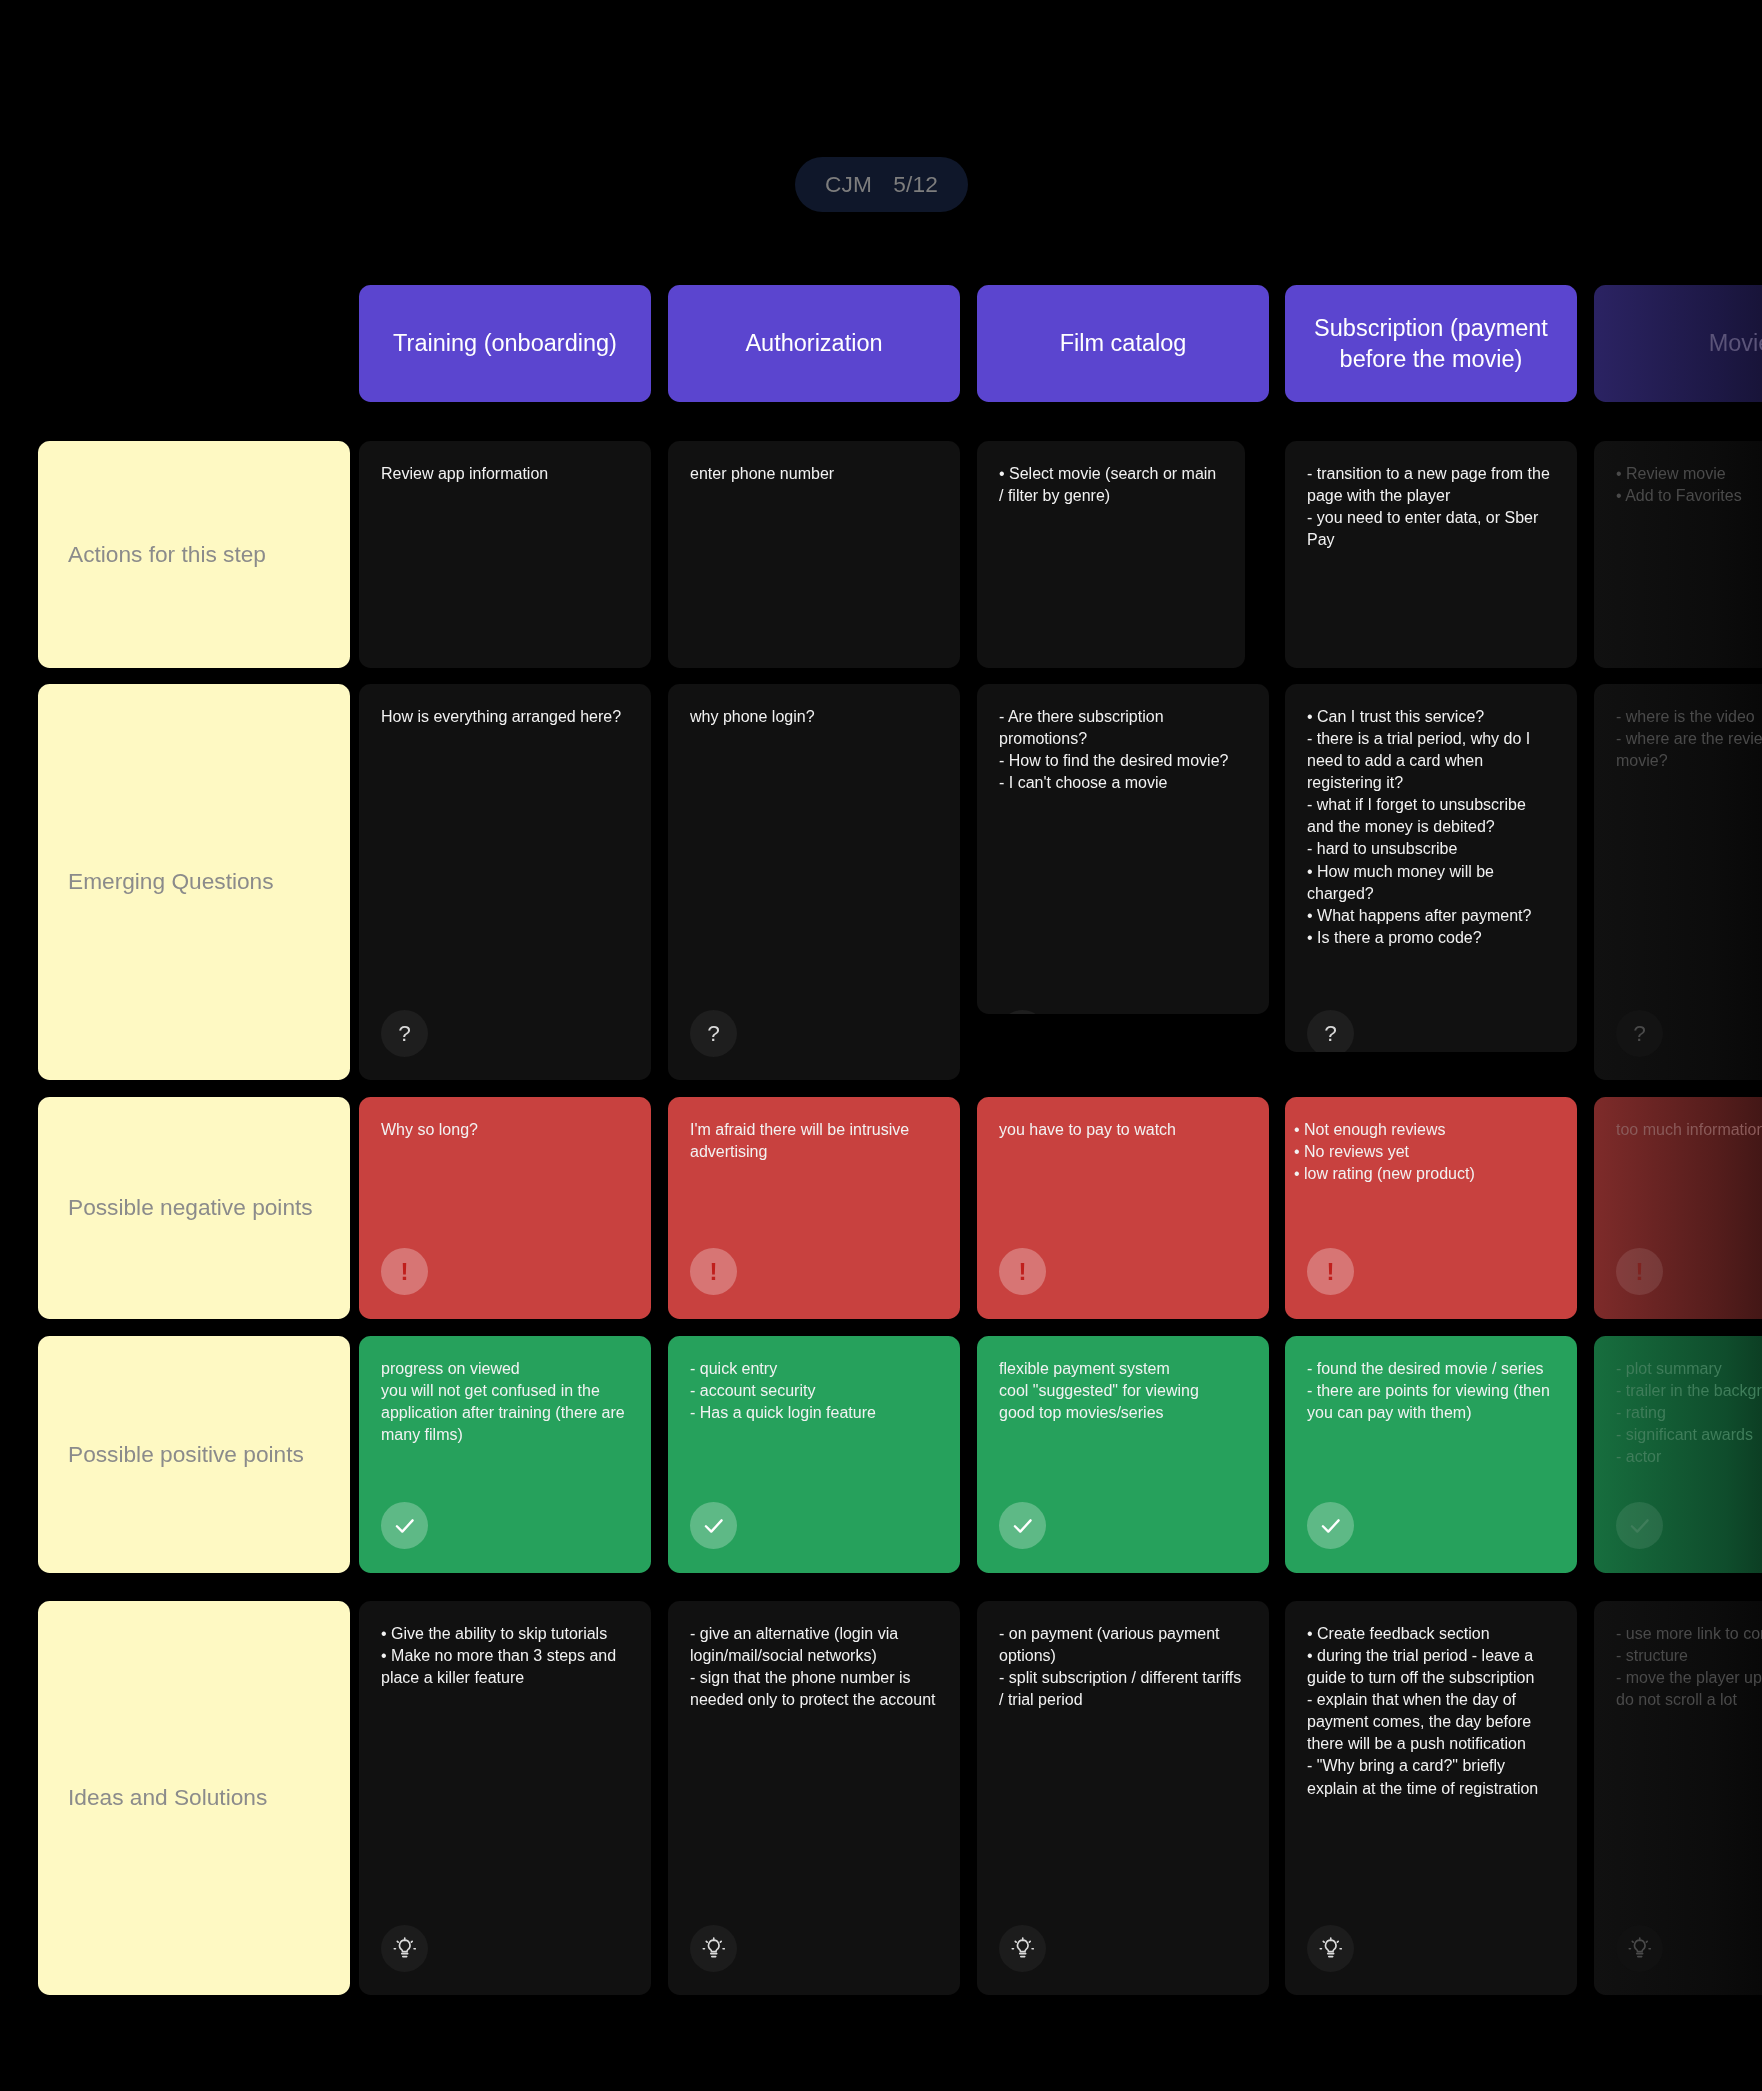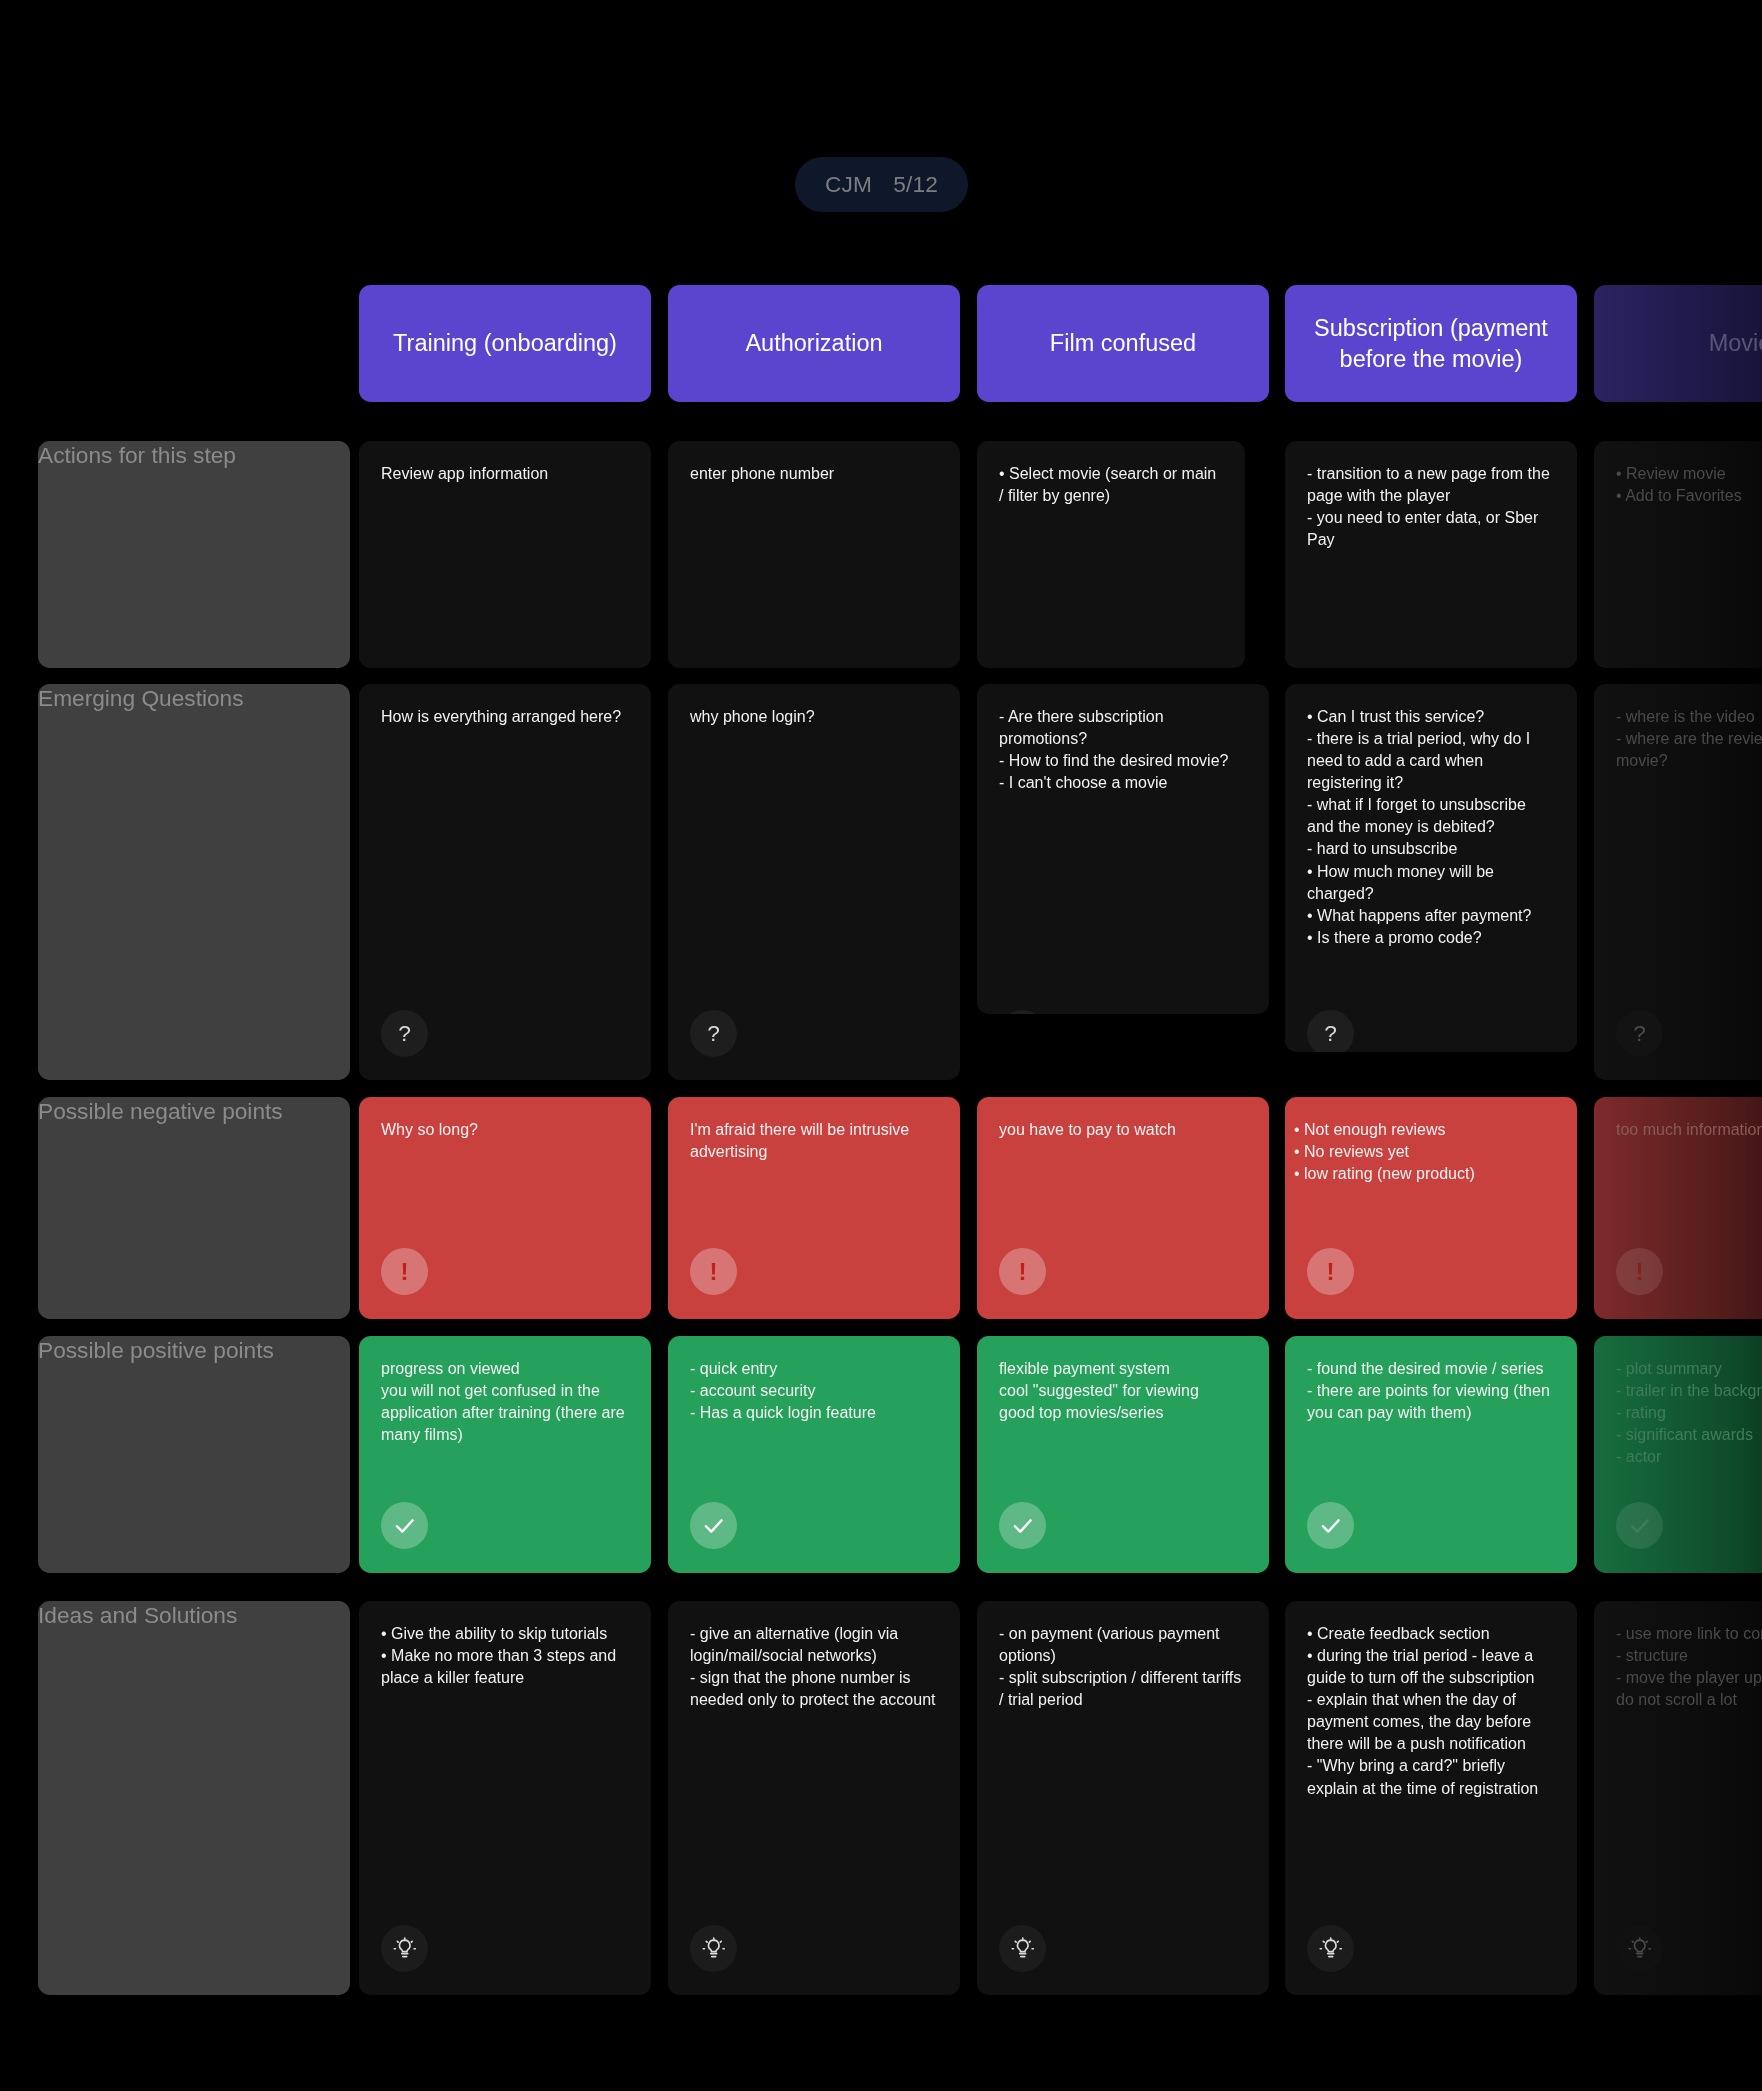--- a/index.html
+++ b/index.html
@@ -58,22 +58,23 @@
     line-height: 1.28;
   }
   
   .faded-head {
     background: linear-gradient(to right, #2b2363 0%, #1d1845 42%, #0a0818 100%);
   }
   .faded-head .lbl { color: #5b5479; }
 
   
   .row-label {
-    background: #404040;
-    display: flex; align-items: flex-start;
+    background: #fef9c3;
+    display: flex; align-items: center;
+    padding-left: 30px;
   }
   .row-label .lbl {
     color: #8b8b8b;
     font-size: 22.7px;
     line-height: 1.3;
   }
 
   
   .card {
     background: #111111;
@@ -141,21 +142,21 @@
 
   <div class="grid">
     <div class="col-head-row" id="head-row">
         <div class="cell head-card" style="left: 359px; width: 292px; top: 0px;">
           <span class="lbl">Training (onboarding)</span>
         </div>
         <div class="cell head-card" style="left: 668px; width: 292px; top: 0px;">
           <span class="lbl">Authorization</span>
         </div>
         <div class="cell head-card" style="left: 977px; width: 292px; top: 0px;">
-          <span class="lbl">Film confused</span>
+          <span class="lbl">Film catalog</span>
         </div>
         <div class="cell head-card" style="left: 1285px; width: 292px; top: 0px;">
           <span class="lbl">Subscription (payment before the movie)</span>
         </div>
         <div class="cell head-card faded-head" style="left: 1594px; width: 292px; top: 0px;">
           <span class="lbl">Movie</span>
         </div>
       </div>
     <div id="rows-container">
         <div class="data-row" style="position: absolute; left: 0px; top: 156px; width: 1762px; height: 227px;">

